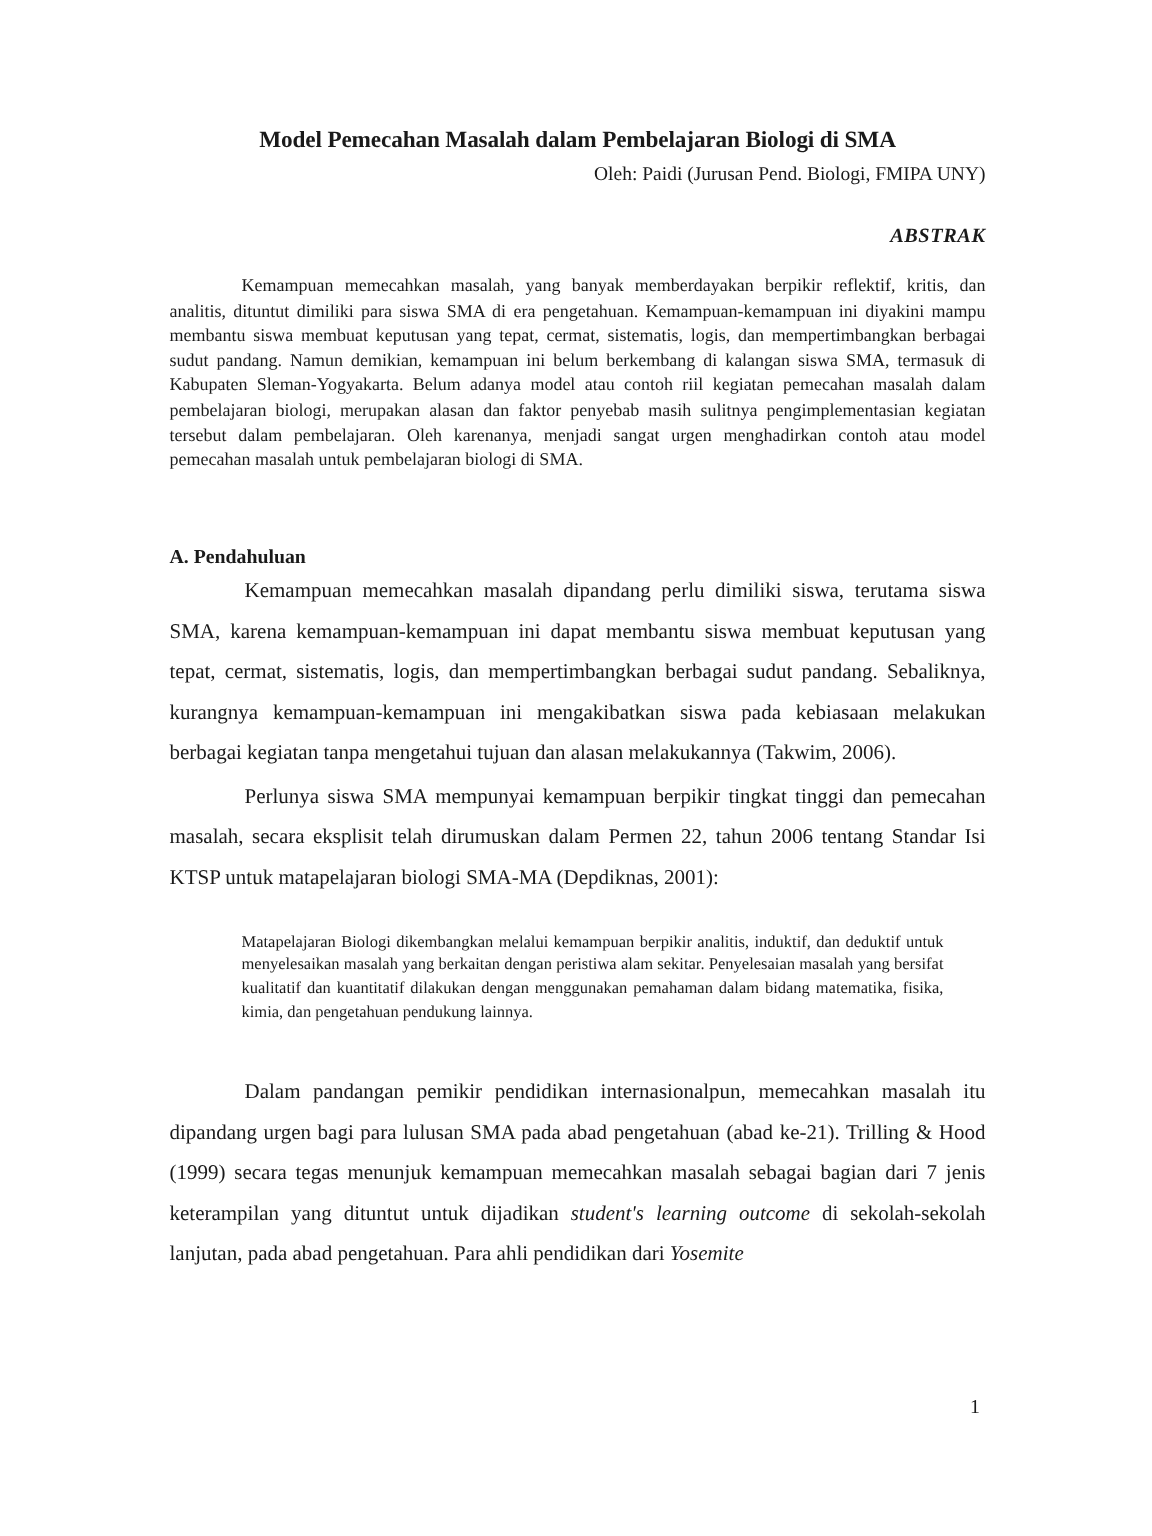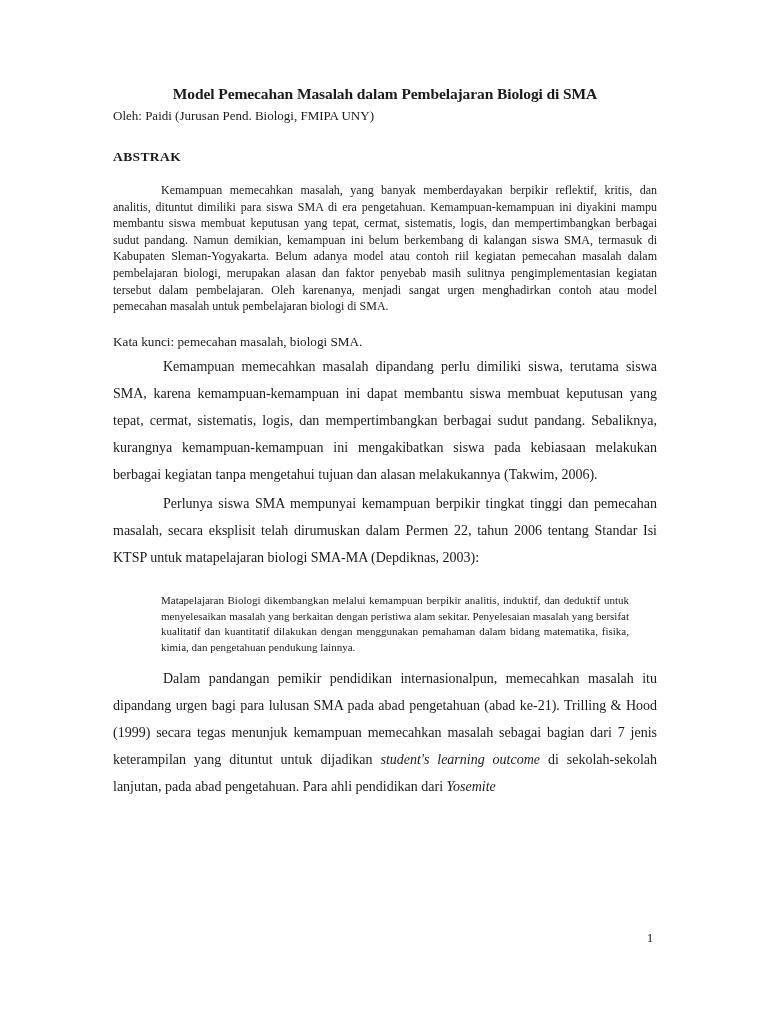--- a/index.html
+++ b/index.html
@@ -37,31 +37,32 @@
     font-size: 15.5px;
     font-weight: bold;
     text-align: center;
     line-height: 1.25;
     margin: 0 0 5px 0;
     letter-spacing: -0.1px;
   }
 
   .doc-author {
     font-size: 13px;
-    text-align: left;
+    text-align: right;
     line-height: 1.3;
     margin: 0;
   }
 
   .abstract-heading {
     font-size: 13.5px;
     font-weight: bold;
-    text-align: left;
+    text-align: right;
     margin: 24px 0 0 0;
     letter-spacing: 0.4px;
+    font-style: italic;
   }
 
   .abstract-body {
     font-size: 12px;
     line-height: 1.38;
     text-align: justify;
     text-justify: inter-word;
     margin: 17px 0 0 0;
     text-indent: 48px;
   }
@@ -83,21 +84,21 @@
   .body-par {
     font-size: 14px;
     line-height: 1.93;
     text-align: justify;
     text-justify: inter-word;
     margin: 2px 0 0 0;
     text-indent: 50px;
   }
 
   .body-par.gap-before {
-    margin-top: 10px;
+    margin-top: 32px;
   }
 
   .blockquote {
     font-size: 11px;
     line-height: 1.42;
     text-align: justify;
     text-justify: inter-word;
     margin: 22px 0 0 0;
     padding-left: 48px;
     padding-right: 28px;
@@ -125,26 +126,26 @@
   <div class="content">
 
     <h1 class="doc-title">Model Pemecahan Masalah dalam Pembelajaran Biologi di SMA</h1>
 
     <p class="doc-author">Oleh: Paidi (Jurusan Pend. Biologi, FMIPA UNY)</p>
 
     <h2 class="abstract-heading">ABSTRAK</h2>
 
     <p class="abstract-body">Kemampuan memecahkan masalah, yang banyak memberdayakan berpikir reflektif, kritis, dan analitis, dituntut dimiliki para siswa SMA di era pengetahuan. Kemampuan-kemampuan ini diyakini mampu membantu siswa membuat keputusan yang tepat, cermat, sistematis, logis, dan mempertimbangkan berbagai sudut pandang. Namun demikian, kemampuan ini belum berkembang di kalangan siswa SMA, termasuk di Kabupaten Sleman-Yogyakarta. Belum adanya model atau contoh riil kegiatan pemecahan masalah dalam pembelajaran biologi, merupakan alasan dan faktor penyebab masih sulitnya pengimplementasian kegiatan tersebut dalam pembelajaran. Oleh karenanya, menjadi sangat urgen menghadirkan contoh atau model pemecahan masalah untuk pembelajaran biologi di SMA.</p>
 
-    <p class="keywords">Kata kunci: pemecahan masalah, biologi SMA.</p>
 
+    <h3 class="section-heading">A. Pendahuluan</h3>
 
     <p class="body-par">Kemampuan memecahkan masalah dipandang perlu dimiliki siswa, terutama siswa SMA, karena kemampuan-kemampuan ini dapat membantu siswa membuat keputusan yang tepat, cermat, sistematis, logis, dan mempertimbangkan berbagai sudut pandang. Sebaliknya, kurangnya kemampuan-kemampuan ini mengakibatkan siswa pada kebiasaan melakukan berbagai kegiatan tanpa mengetahui tujuan dan alasan melakukannya (Takwim, 2006).</p>
 
-    <p class="body-par">Perlunya siswa SMA mempunyai kemampuan berpikir tingkat tinggi dan pemecahan masalah, secara eksplisit telah dirumuskan dalam Permen 22, tahun 2006 tentang Standar Isi KTSP untuk matapelajaran biologi SMA-MA (Depdiknas, 2003):</p>
+    <p class="body-par">Perlunya siswa SMA mempunyai kemampuan berpikir tingkat tinggi dan pemecahan masalah, secara eksplisit telah dirumuskan dalam Permen 22, tahun 2006 tentang Standar Isi KTSP untuk matapelajaran biologi SMA-MA (Depdiknas, 2001):</p>
 
     <blockquote class="blockquote">Matapelajaran Biologi dikembangkan melalui kemampuan berpikir analitis, induktif, dan deduktif untuk menyelesaikan masalah yang berkaitan dengan peristiwa alam sekitar. Penyelesaian masalah yang bersifat kualitatif dan kuantitatif dilakukan dengan menggunakan pemahaman dalam bidang matematika, fisika, kimia, dan pengetahuan pendukung lainnya.</blockquote>
 
     <p class="body-par gap-before"><span>Dalam pandangan pemikir pendidikan internasionalpun, memecahkan masalah itu dipandang urgen bagi para lulusan SMA pada abad pengetahuan (abad ke-21). Trilling &amp; Hood (1999) secara tegas menunjuk kemampuan memecahkan masalah sebagai bagian dari 7 jenis keterampilan yang dituntut untuk dijadikan </span><span class="italic">student's learning outcome</span><span> di sekolah-sekolah lanjutan, pada abad pengetahuan. Para ahli pendidikan dari  </span><span class="italic">Yosemite</span></p>
 
   </div>
 
   <div class="page-number">1</div>
 </div>
 

